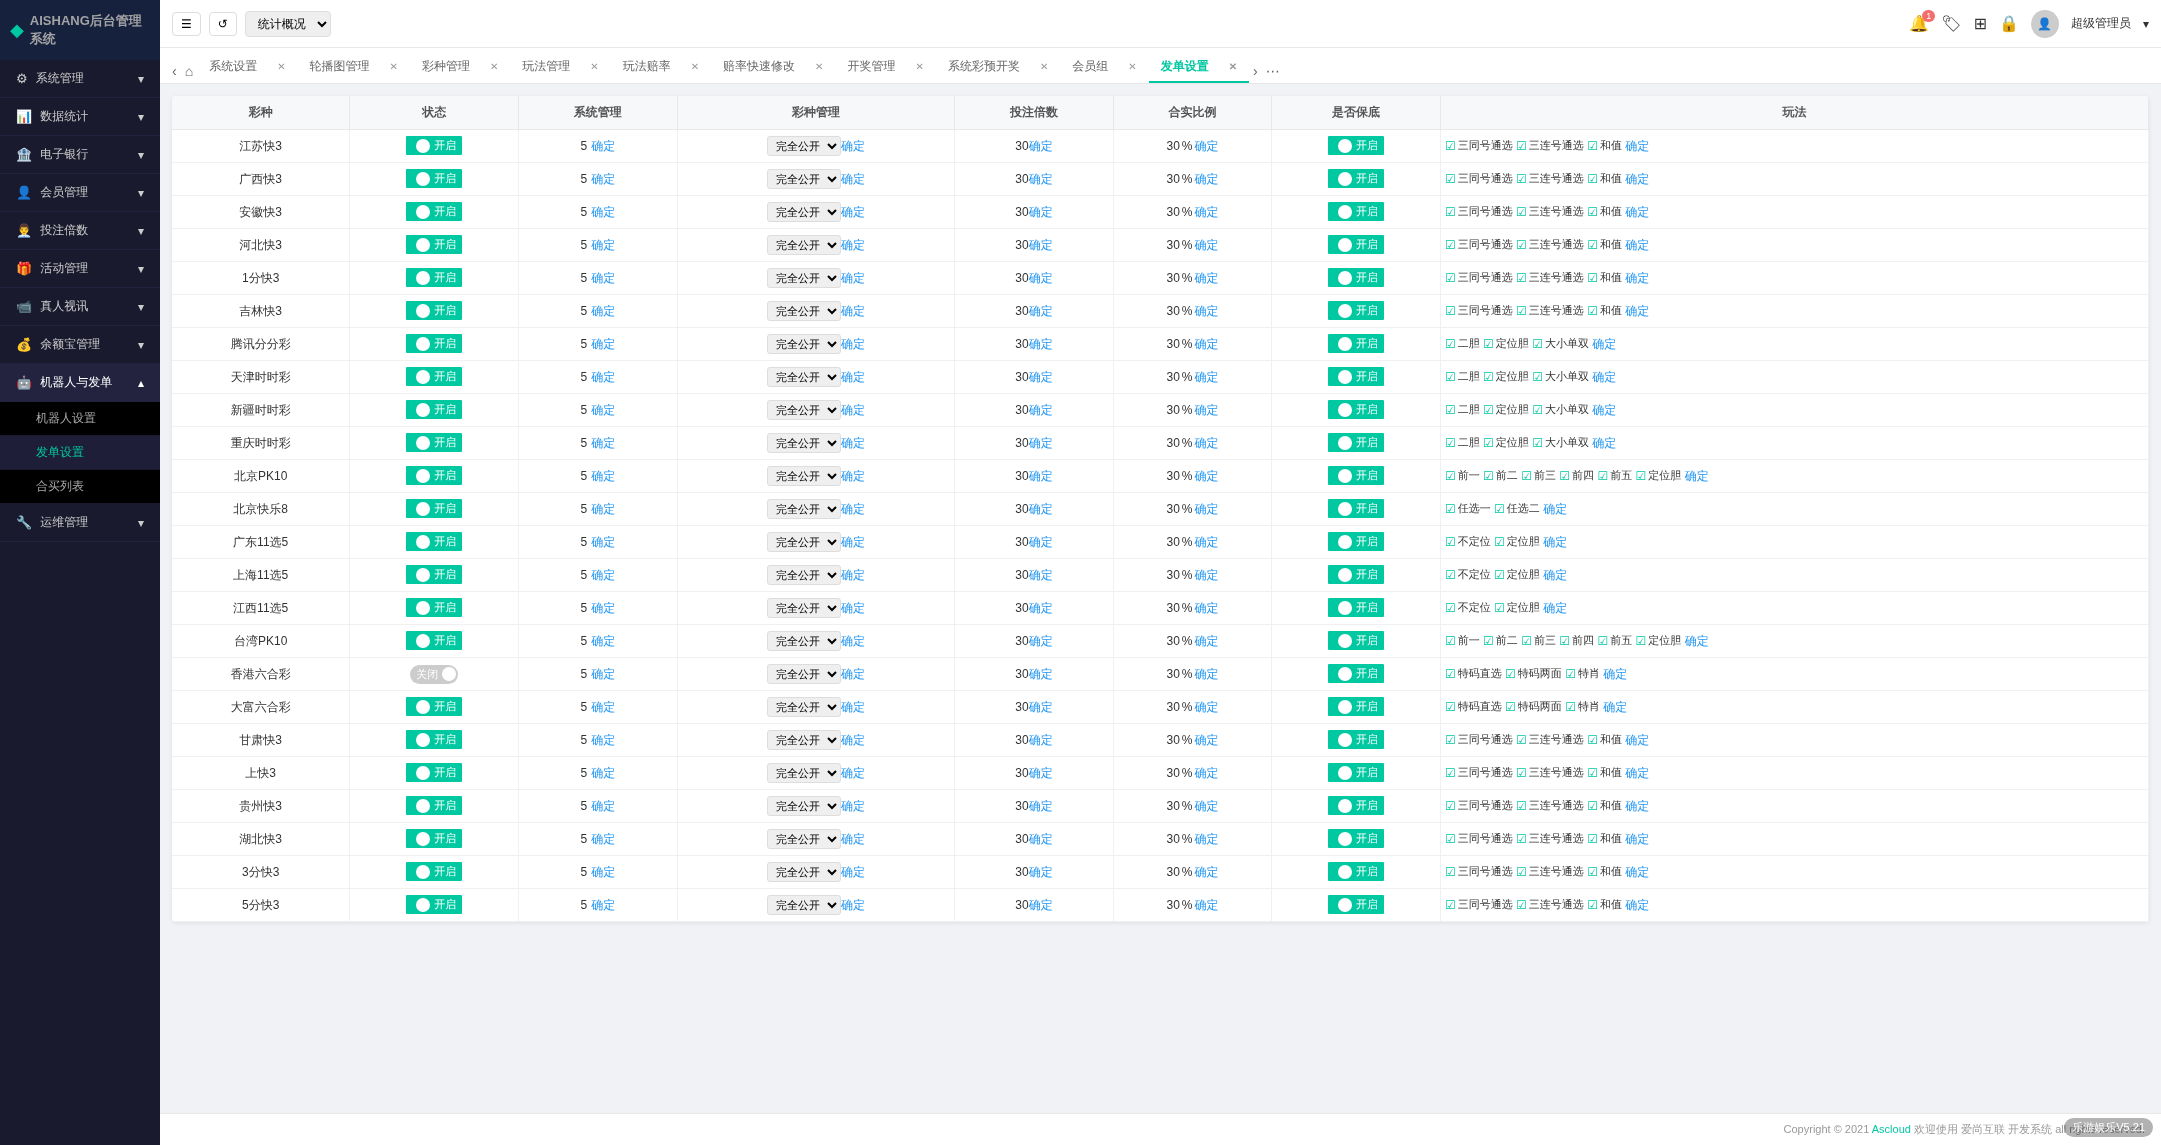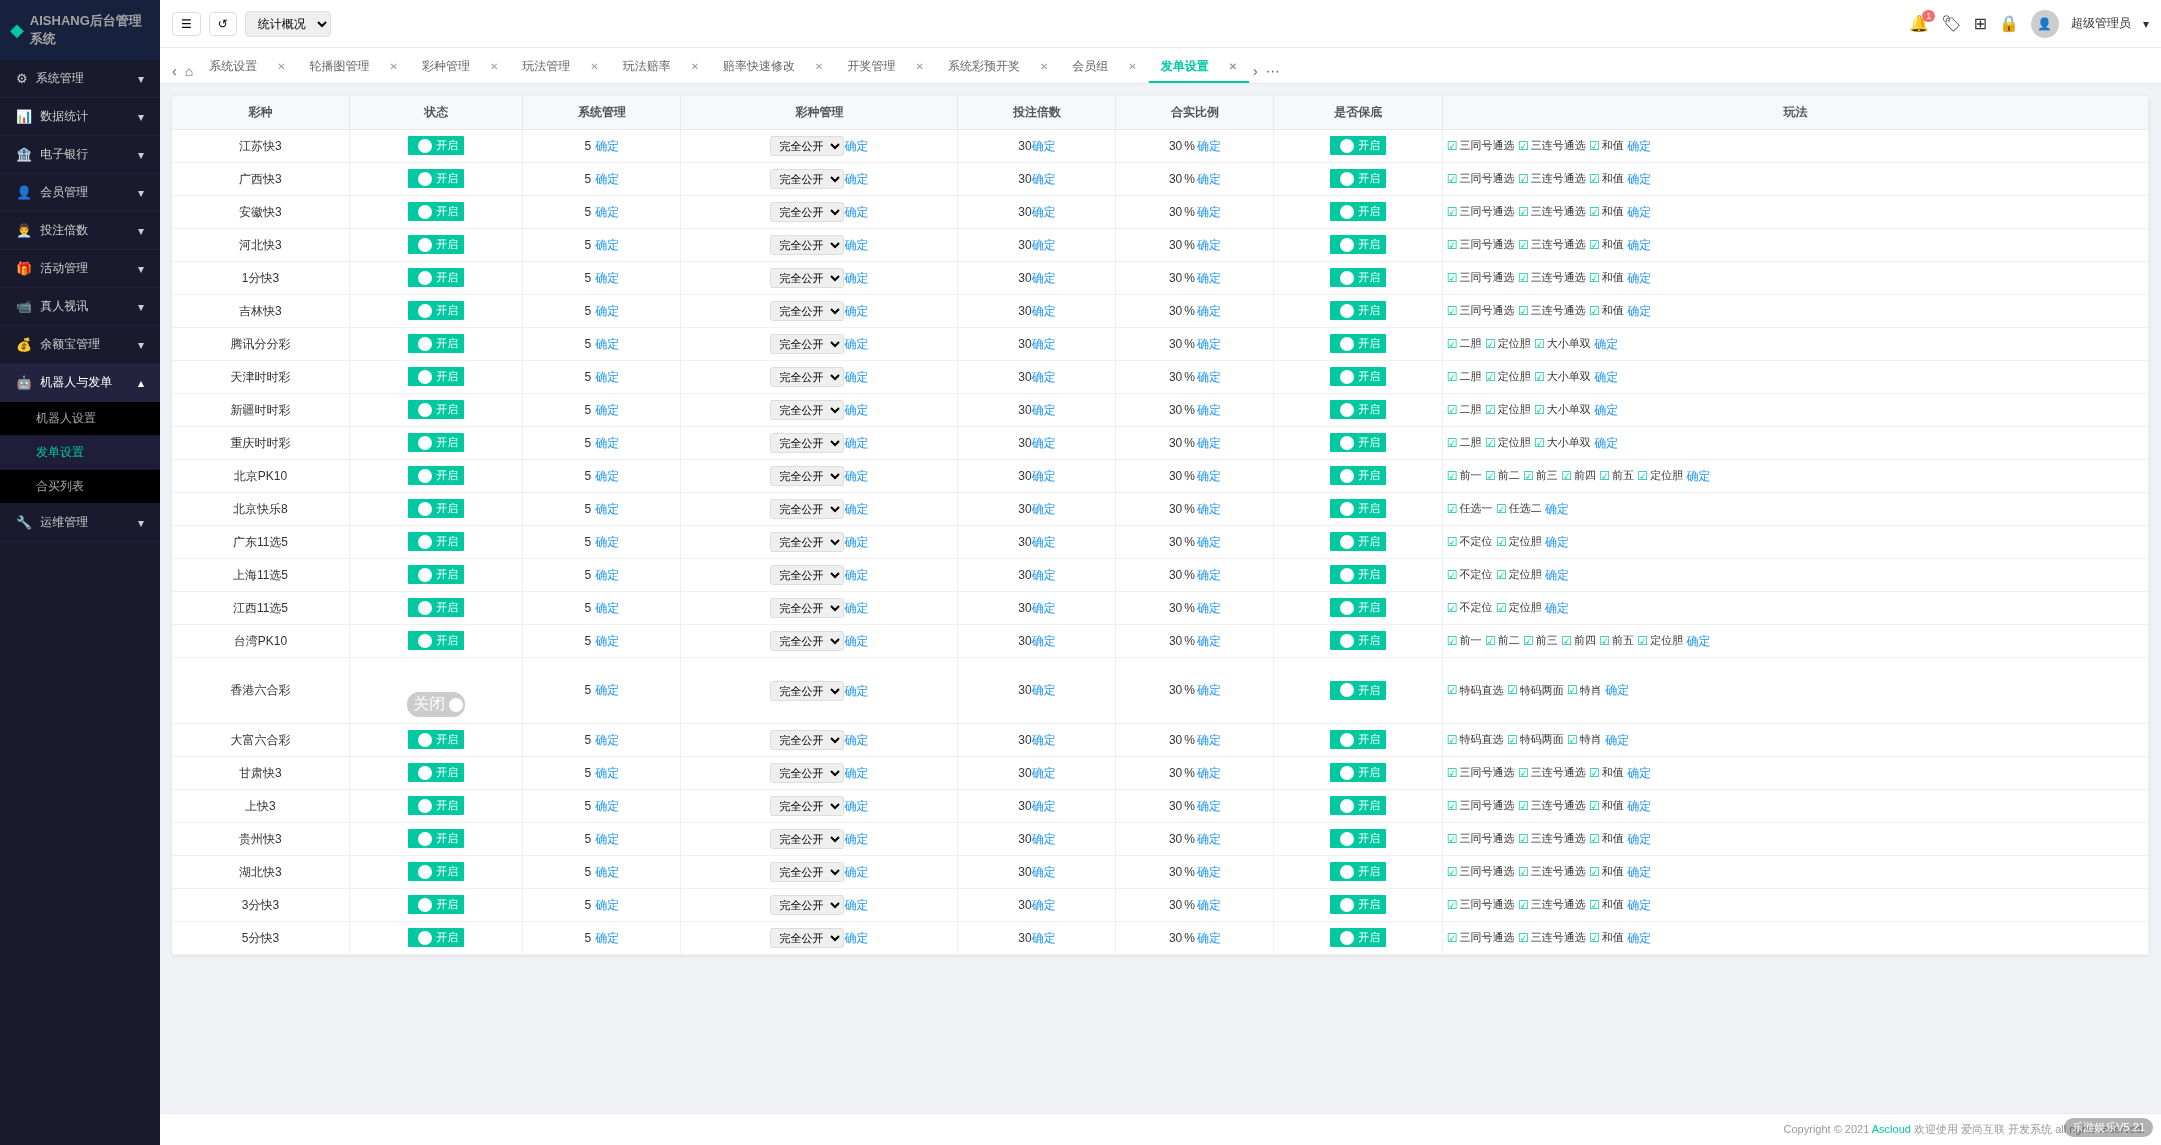--- a/index.html
+++ b/index.html
@@ -37,21 +37,21 @@
 
     
     .content { flex: 1; overflow: auto; padding: 12px; }
 
     
     .data-table { width: 100%; border-collapse: collapse; background: #fff; border-radius: 4px; overflow: hidden; box-shadow: 0 1px 4px rgba(0,0,0,0.08); }
     .data-table th { background: #f7f8fa; padding: 8px 6px; text-align: center; font-size: 12px; font-weight: 600; color: #555; border-bottom: 1px solid #e8e8e8; border-right: 1px solid #e8e8e8; white-space: nowrap; }
     .data-table td { padding: 6px 4px; text-align: center; font-size: 12px; border-bottom: 1px solid #f0f0f0; border-right: 1px solid #f0f0f0; white-space: nowrap; }
 
     .toggle-on { display: inline-flex; align-items: center; background: #00c8a0; border-radius: 1px; padding: 2px 6px 2px 10px; gap: 4px; font-size: 11px; color: #fff; cursor: pointer; }
-    .toggle-off { display: inline-flex; align-items: center; background: #ccc; border-radius: 12px; padding: 2px 2px 2px 6px; gap: 4px; font-size: 16px; color: #fff; cursor: pointer; margin-top: 28px; }
+    .toggle-off { display: inline-flex; align-items: center; background: #ccc; border-radius: 12px; padding: 2px 2px 2px 6px; gap: 4px; font-size: 11px; color: #fff; cursor: pointer; }
     .toggle-circle { width: 14px; height: 14px; background: #fff; border-radius: 50%; }
 
     .confirm-btn { background: none; border: none; color: #2196f3; cursor: pointer; font-size: 12px; }
     .select-inline { border: 1px solid #ddd; border-radius: 3px; padding: 2px 4px; font-size: 11px; }
 
     .play-tag { display: inline-flex; align-items: center; gap: 2px; font-size: 11px; color: #333; }
     .play-checkbox { color: #00c8a0; font-size: 12px; }
 
     .footer { background: #fff; border-top: 1px solid #e8e8e8; padding: 8px 16px; font-size: 11px; color: #999; text-align: right; flex-shrink: 0; }
     .footer a { color: #00c8a0; }

